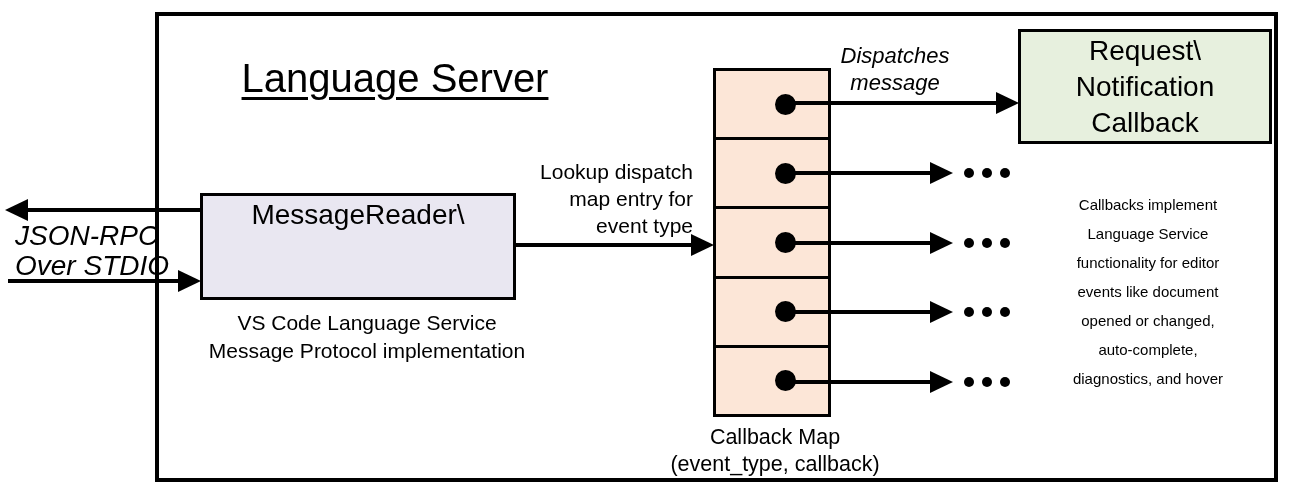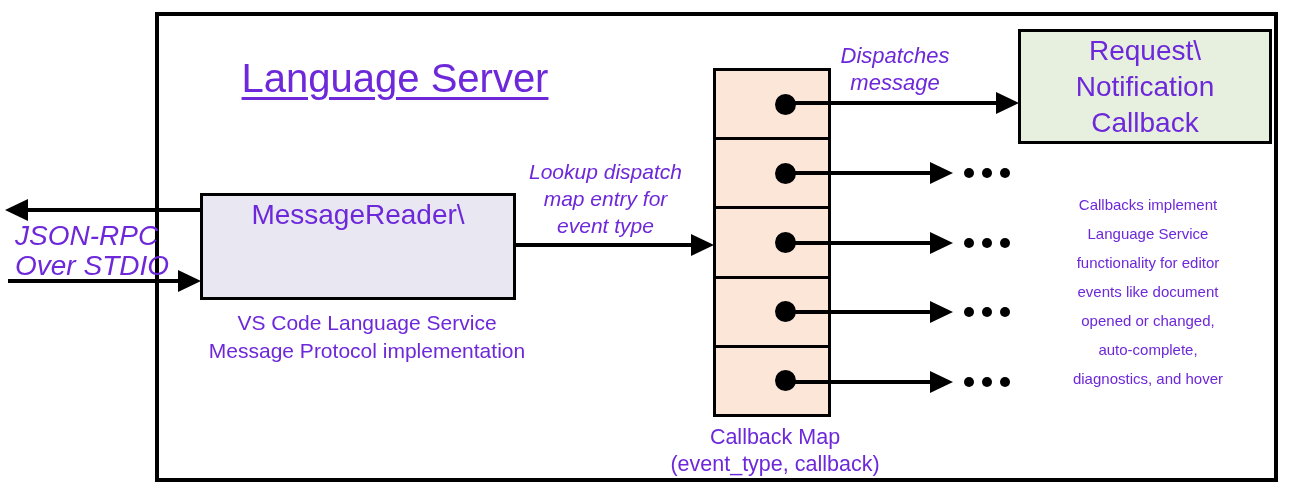--- a/index.html
+++ b/index.html
@@ -1,38 +1,38 @@
 <!DOCTYPE html>
 <html><head>
 <meta charset="utf-8">
 <style>
   html,body{margin:0;padding:0;background:#fff;}
   .canvas{
     position:relative;width:1291px;height:494px;background:#ffffff;
-    font-family:"Liberation Sans", sans-serif;color:#6d28d9;overflow:hidden;
+    font-family:"Liberation Sans", sans-serif;color:#000000;overflow:hidden;
   }
   .abs{position:absolute;}
   
   .outer-box{left:155px;top:12px;width:1123px;height:470px;border:4px solid #000;box-sizing:border-box;}
   .title{left:205px;top:56px;width:380px;text-align:center;font-size:40px;line-height:44px;
          text-decoration:underline;text-decoration-thickness:3px;text-underline-offset:5px;}
   
   .hline{position:absolute;height:4px;background:#000;}
   .ah{position:absolute;width:0;height:0;border-top:11px solid transparent;border-bottom:11px solid transparent;}
   .ah-right{border-left:23px solid #000;}
   .ah-left{border-right:23px solid #000;}
   
   .io-label{left:15px;top:221px;width:155px;font-style:italic;font-size:28px;line-height:30px;}
   
   .reader-box{left:200px;top:193px;width:316px;height:107px;background:#e9e7f1;border:3.5px solid #000;
               box-sizing:border-box;display:flex;flex-direction:column;justify-content:flex-start;align-items:center;
               font-size:28px;line-height:37px;}
   .reader-caption{left:187px;top:309px;width:360px;text-align:center;font-size:21px;line-height:28px;}
   
-  .lookup-label{left:518px;top:158px;width:175px;text-align:center;font-style:italic;font-size:21px;line-height:27px;}
+  .lookup-label{left:518px;top:158px;width:175px;text-align:right;font-size:21px;line-height:27px;}
   
   .dispatch-map{left:713px;top:68px;width:118px;height:349px;border:3px solid #000;box-sizing:border-box;
                 background:#fce6d7;display:flex;flex-direction:column;}
   .map-cell{flex:1;display:flex;align-items:center;border-bottom:3px solid #000;}
   .map-cell:last-child{border-bottom:none;}
   .pdot{width:21px;height:21px;border-radius:50%;background:#000;margin-left:59px;}
   .map-caption{left:645px;top:424px;width:260px;text-align:center;font-size:21.5px;line-height:27px;}
   
   .dispatch-label{left:815px;top:42px;width:160px;text-align:center;font-style:italic;font-size:22px;line-height:27px;}
   

